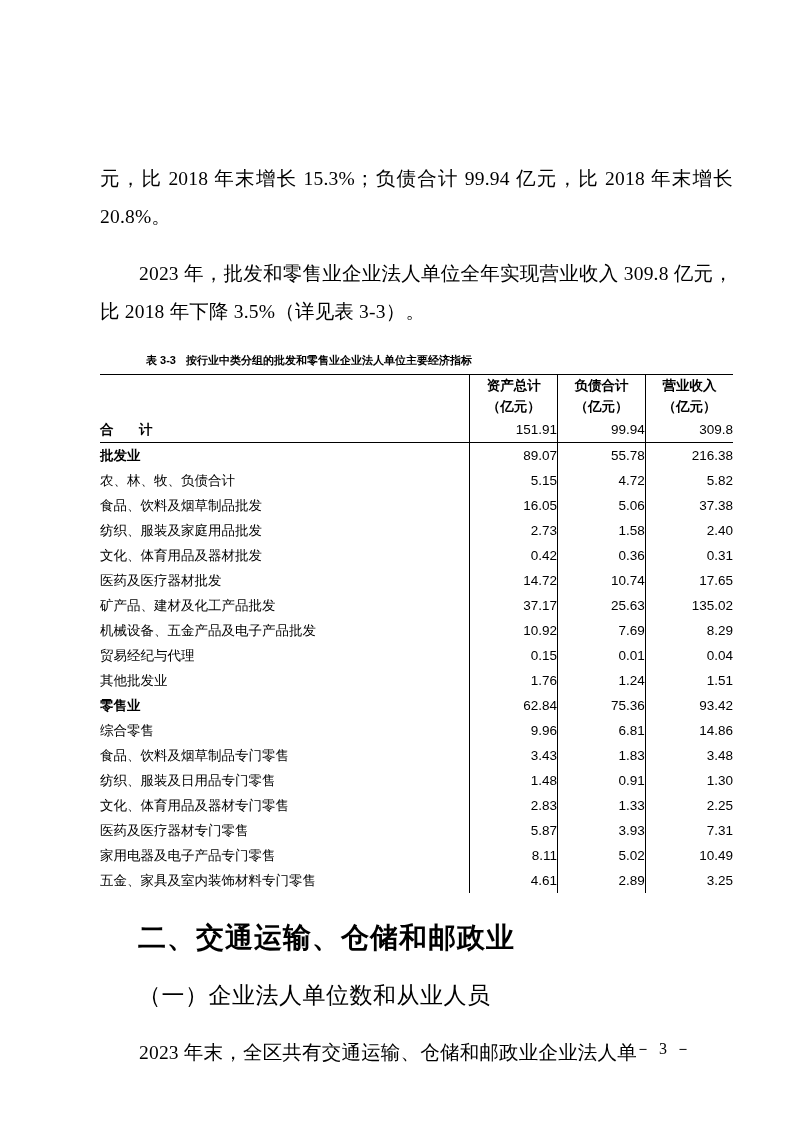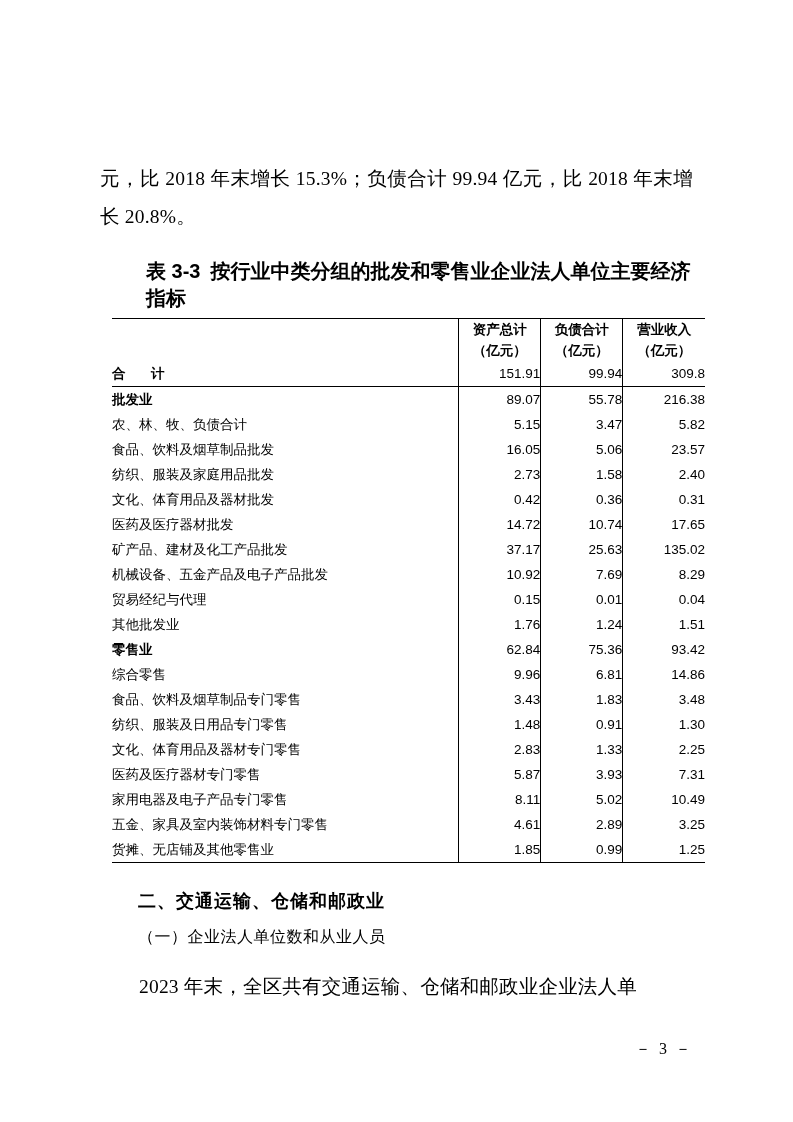--- a/index.html
+++ b/index.html
@@ -14,49 +14,48 @@
     color: #000000;
     position: relative;
     overflow: hidden;
   }
   .page {
     position: absolute;
     left: 0; top: 0;
     width: 793px;
     height: 1122px;
     box-sizing: border-box;
-    padding: 140px 100px 60px 100px;
+    padding: 140px 60px 60px 100px;
   }
   .para {
     font-size: 19.5px;
     line-height: 38px;
     text-align: justify;
     letter-spacing: 0.2px;
   }
   .indent {
     text-indent: 2em;
   }
   .table-title {
-    font-size: 20px;
+    font-size: 11px;
     font-weight: bold;
     font-family: "Liberation Sans", "DejaVu Sans", sans-serif;
     margin-top: 22px;
     margin-bottom: 6px;
     padding-left: 46px;
   }
   .table-title .tnum {
     margin-right: 10px;
   }
   table.stats {
     border-collapse: collapse;
     width: 100%;
     font-family: "Liberation Sans", "DejaVu Sans", sans-serif;
     font-size: 13.5px;
     table-layout: fixed;
-    margin-left: 12px;
   }
   table.stats col.c0 { width: 346px; }
   table.stats col.c1 { width: 82px; }
   table.stats col.c2 { width: 82px; }
   table.stats col.c3 { width: 82px; }
 
   table.stats th, table.stats td {
     padding: 0;
     vertical-align: middle;
   }
@@ -91,48 +90,49 @@
   }
   .num.bold { font-weight: normal; }
 
   
   .top-rule td, .top-rule th { border-top: 1.3px solid #000; }
   .bot-rule td, .bot-rule th { border-bottom: 1.3px solid #000; }
   .thin-bot td { border-bottom: 0.8px solid #000; }
   .vline { border-left: 0.8px solid #000; }
 
   .section-head {
-    font-size: 18px;
+    font-size: 28px;
     font-weight: bold;
     font-family: "Liberation Sans", "DejaVu Sans", sans-serif;
     margin-top: 26px;
     padding-left: 38px;
     letter-spacing: 1px;
   }
   .subsection {
-    font-size: 16px;
+    font-size: 23px;
     margin-top: 14px;
     padding-left: 38px;
     letter-spacing: 0.5px;
   }
   .footer {
     position: absolute;
     bottom: 62px;
     right: 100px;
     font-size: 16px;
     letter-spacing: 2px;
   }
 </style>
 </head>
 <body>
 
 <div class="page">
 
   <p class="para">元，比 2018 年末增长 15.3%；负债合计 99.94 亿元，比 2018 年末增长 20.8%。</p>
 
+  <p class="para indent">2023 年，批发和零售业企业法人单位全年实现营业收入 309.8 亿元，比 2018 年下降 3.5%（详见表 3-3）。</p>
 
   <div class="table-title">
     <span class="tnum">表 3-3</span><span>按行业中类分组的批发和零售业企业法人单位主要经济指标</span>
   </div>
 
   <table class="stats">
     <colgroup>
       <col class="c0">
         <col class="c1">
         <col class="c2">
@@ -164,28 +164,28 @@
         </tr>
         <tr>
           <td class="row-label lvl1">批发业</td>
           <td class="num vline bold">89.07</td>
           <td class="num vline bold">55.78</td>
           <td class="num vline bold">216.38</td>
         </tr>
         <tr>
           <td class="row-label lvl2">农、林、牧、负债合计</td>
           <td class="num vline">5.15</td>
-          <td class="num vline">3.47</td>
+          <td class="num vline">4.72</td>
           <td class="num vline">5.82</td>
         </tr>
         <tr>
           <td class="row-label lvl2">食品、饮料及烟草制品批发</td>
           <td class="num vline">16.05</td>
           <td class="num vline">5.06</td>
-          <td class="num vline">23.57</td>
+          <td class="num vline">37.38</td>
         </tr>
         <tr>
           <td class="row-label lvl2">纺织、服装及家庭用品批发</td>
           <td class="num vline">2.73</td>
           <td class="num vline">1.58</td>
           <td class="num vline">2.40</td>
         </tr>
         <tr>
           <td class="row-label lvl2">文化、体育用品及器材批发</td>
           <td class="num vline">0.42</td>
@@ -263,26 +263,20 @@
           <td class="num vline">8.11</td>
           <td class="num vline">5.02</td>
           <td class="num vline">10.49</td>
         </tr>
         <tr>
           <td class="row-label lvl2">五金、家具及室内装饰材料专门零售</td>
           <td class="num vline">4.61</td>
           <td class="num vline">2.89</td>
           <td class="num vline">3.25</td>
         </tr>
-        <tr class="bot-rule">
-          <td class="row-label lvl2">货摊、无店铺及其他零售业</td>
-          <td class="num vline">1.85</td>
-          <td class="num vline">0.99</td>
-          <td class="num vline">1.25</td>
-        </tr>
       </tbody>
   </table>
 
   <h2 class="section-head">二、交通运输、仓储和邮政业</h2>
   <p class="subsection">（一）企业法人单位数和从业人员</p>
   <p class="para indent">2023 年末，全区共有交通运输、仓储和邮政业企业法人单</p>
 
   <div class="footer">－ 3 －</div>
 </div>
 

